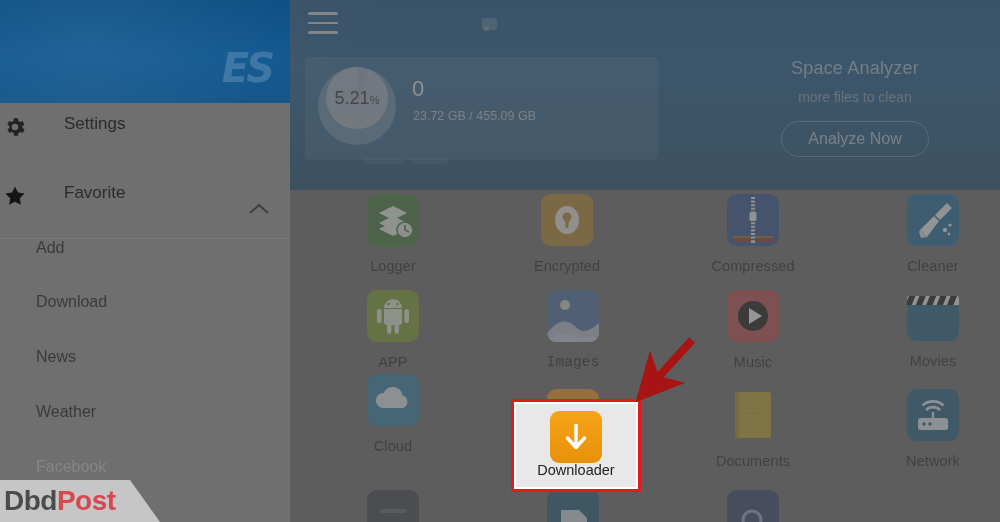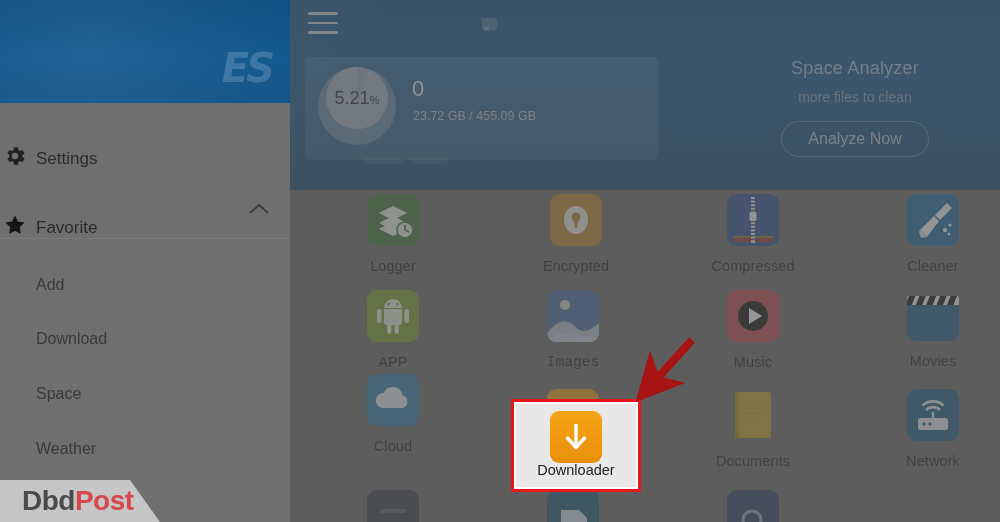--- a/index.html
+++ b/index.html
@@ -125,36 +125,36 @@
     position:absolute;left:-90px;top:-120px;width:400px;height:250px;border-radius:50%;
     background:radial-gradient(circle at 45% 65%, rgba(255,255,255,.06), rgba(255,255,255,0) 70%);
   }
   .drawer-head .es{
     position:absolute;right:18px;top:45px;
     font-size:40px;font-weight:bold;font-style:italic;letter-spacing:-3px;
     color:rgba(120,160,195,.42);font-family:"DejaVu Sans", sans-serif;
   }
   .sb-row{
     position:absolute;left:0;width:290px;height:55px;
-    display:flex;align-items:flex-end;cursor:pointer;
+    display:flex;align-items:flex-start;cursor:pointer;gap:28px;
   }
   .sb-ico{width:26px;height:26px;margin-left:2px;display:flex;align-items:center;justify-content:center;}
   .sb-label{margin-left:8px;font-size:17px;color:#2b2b2b;}
   .sb-sub{font-size:16px;color:#3a3a3a;margin-left:36px;}
   .sb-chev{position:absolute;right:20px;top:50%;transform:translateY(-50%);}
   .sb-divider{position:absolute;left:0;width:290px;height:1px;background:rgba(255,255,255,.07);}
 
   
   .wm{
     position:absolute;left:0;bottom:0;width:160px;height:42px;
     background:#c6c6c6;
     clip-path:polygon(0 0, 130px 0, 160px 42px, 0 42px);
     display:flex;align-items:center;
   }
-  .wm-text{margin-left:22px;font-size:28px;font-weight:bold;letter-spacing:-.5px;}
+  .wm-text{margin-left:4px;font-size:28px;font-weight:bold;letter-spacing:-.5px;}
   .wm-a{color:#4b4b4b;}
   .wm-b{color:#d6484d;}
 
   
   .highlight-tile{
     position:absolute;left:511px;top:399px;width:130px;height:93px;
     background:#e8e8e8;
     border:3px solid #e8171c;
     box-sizing:border-box;
     outline:2px solid #ffffff;
@@ -216,21 +216,21 @@
         <div class="ico"><svg width="52" height="52" viewBox="0 0 52 52">
             <rect width="52" height="52" rx="9" fill="#3f7d3c"></rect>
         <path d="M26 12 L40 19 L26 26 L12 19 z" fill="#eef3ee"></path>
         <path d="M26 22 L40 29 L26 36 L12 29 z" fill="#eef3ee"></path>
         <path d="M26 28 L40 35 L26 42 L12 35 z" fill="#eef3ee"></path>
         <circle cx="38" cy="36" r="8" fill="#e8eee8" stroke="#3f7d3c" stroke-width="1.6"></circle>
         <path d="M38 31 L38 36 L42 38" stroke="#3f7d3c" stroke-width="1.8" fill="none"></path>
           </svg></div>
         <div class="tlabel">Logger</div>
       </div>
-      <div class="tile" style="left: 221px; top: 4px;">
+      <div class="tile" style="left: 212px; top: 4px;">
         <div class="ico"><svg width="52" height="52" viewBox="0 0 52 52">
             <rect width="52" height="52" rx="9" fill="#b8892f"></rect>
         <ellipse cx="26" cy="26" rx="12" ry="14" fill="#f2ede3"></ellipse>
         <circle cx="26" cy="23" r="4.5" fill="#b8892f"></circle>
         <path d="M23.6 24 L28.4 24 L27.2 34 L24.8 34 z" fill="#b8892f"></path>
           </svg></div>
         <div class="tlabel">Encrypted</div>
       </div>
       <div class="tile" style="left: 398px; top: 4px;">
         <div class="ico"><svg width="52" height="52" viewBox="0 0 52 52">
@@ -405,21 +405,21 @@
     </div>
     <div class="sb-divider" style="top:238px"></div>
 
     <div class="sb-row" style="top:239px">
       <span class="sb-sub">Add</span>
     </div>
     <div class="sb-row" style="top:293px">
       <span class="sb-sub">Download</span>
     </div>
     <div class="sb-row" style="top:348px">
-      <span class="sb-sub">Space</span>
+      <span class="sb-sub">News</span>
     </div>
     <div class="sb-row" style="top:403px">
       <span class="sb-sub">Weather</span>
     </div>
     <div class="sb-row" style="top:458px">
       <span class="sb-sub" style="color:#868686">Facebook</span>
     </div>
 
     <div class="wm">
       <div class="wm-text">

